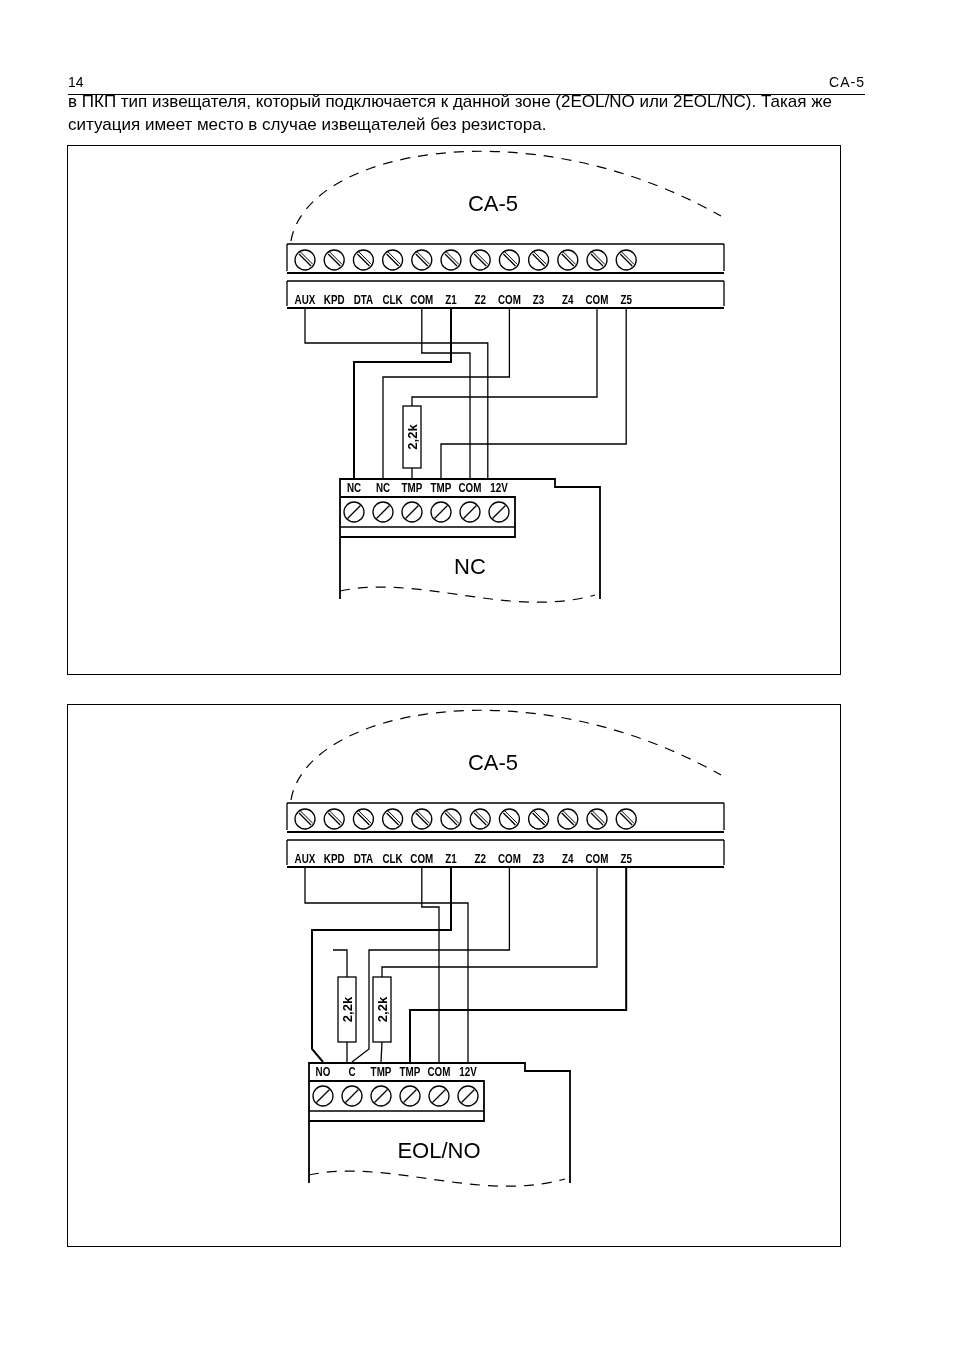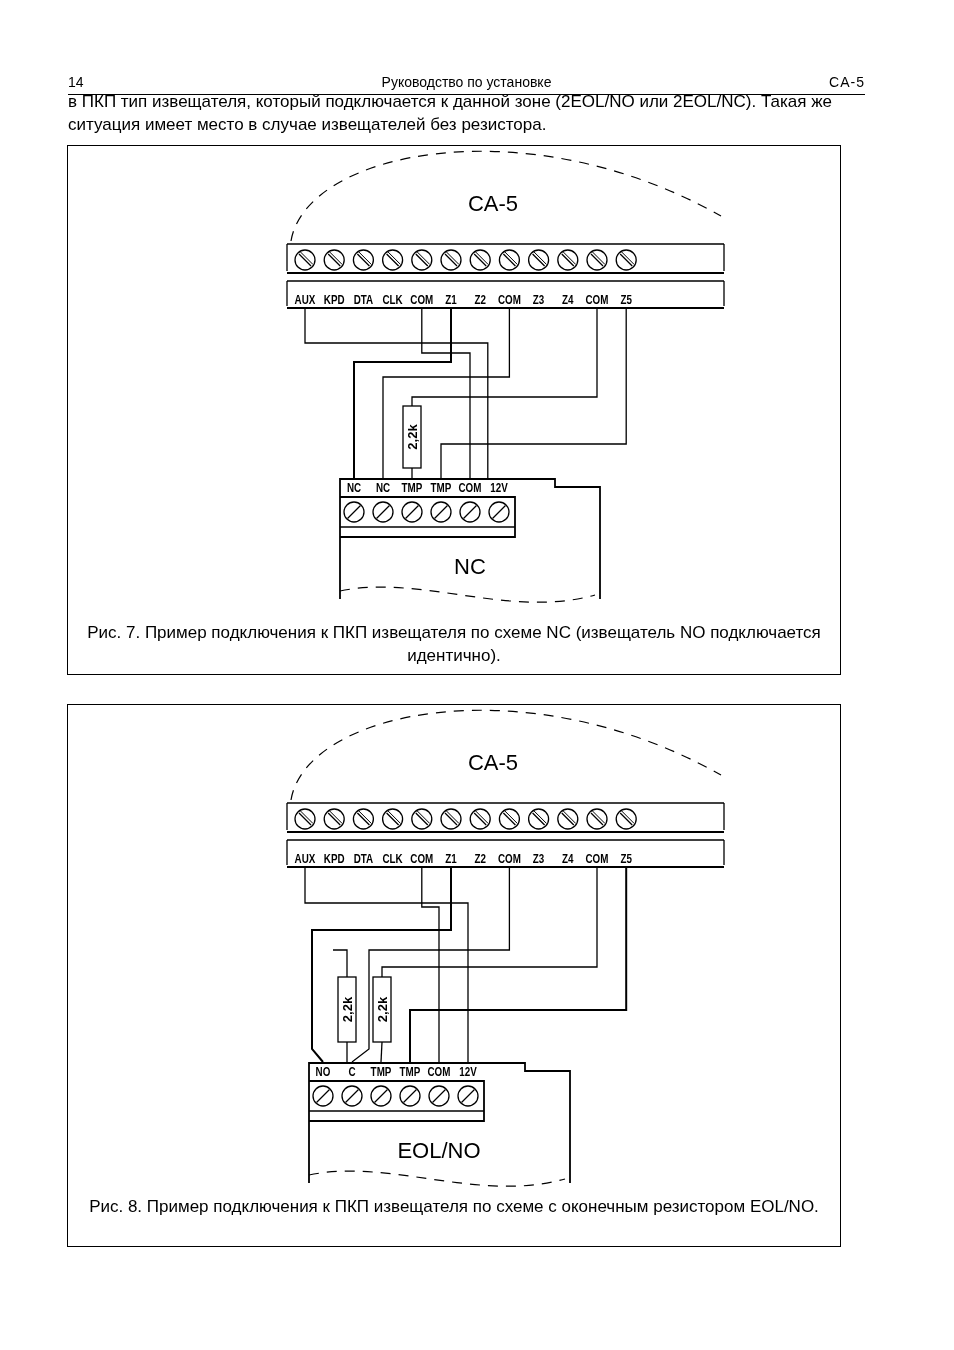--- a/index.html
+++ b/index.html
@@ -15,21 +15,20 @@
   .fig svg{position:absolute;left:0;top:0;}
   .cap{position:absolute;left:0;right:0;text-align:center;font-size:17px;line-height:23px;}
   #fig7 .cap{top:475px;}
   #fig8 .cap{top:490px;}
 </style>
 </head>
 <body>
 
 <div class="hdr">
   <span class="pg">14</span>
-  <span class="ttl">Руководство по установке</span>
   <span class="prod">CA-5</span>
 </div>
 
 <div class="para">в ПКП тип извещателя, который подключается к данной зоне (2EOL/NO или 2EOL/NC). Такая же ситуация имеет место в случае извещателей без резистора.</div>
 
 <div class="fig" id="fig7">
   <svg width="774" height="470">
       <path d="M 223 95 C 238 5, 458 -40, 653 70" fill="none" stroke="#000" stroke-width="1.2" stroke-dasharray="10,8"></path>
       <text x="425" y="65" font-size="22" text-anchor="middle" font-family="Liberation Sans, sans-serif">CA-5</text>
       <polyline points="219,98 656,98" fill="none" stroke="#000" stroke-width="1.3"></polyline>
@@ -114,21 +113,20 @@
       <polyline points="237,163 237,197 419.8,197 419.8,332" fill="none" stroke="#000" stroke-width="1.3"></polyline>
       <polyline points="353.8,163 353.8,207 402,207 402,332" fill="none" stroke="#000" stroke-width="1.3"></polyline>
       <polyline points="383,163 383,216 286,216 286,332" fill="none" stroke="#000" stroke-width="2"></polyline>
       <polyline points="441.4,163 441.4,231 315,231 315,332" fill="none" stroke="#000" stroke-width="1.3"></polyline>
       <polyline points="529,163 529,251 344,251 344,260" fill="none" stroke="#000" stroke-width="1.3"></polyline>
       <rect x="335" y="260" width="18" height="62" fill="#fff" stroke="#000" stroke-width="1.3"></rect>
       <text x="344" y="296" font-size="13" text-anchor="middle" font-family="Liberation Sans, sans-serif" font-weight="bold" transform="rotate(-90 344 291)">2,2k</text>
       <polyline points="344,322 344,332" fill="none" stroke="#000" stroke-width="1.3"></polyline>
       <polyline points="558.2,163 558.2,298 373,298 373,332" fill="none" stroke="#000" stroke-width="1.3"></polyline>
     </svg>
-  <div class="cap">Рис. 7. Пример подключения к ПКП извещателя по схеме NC (извещатель NO подключается идентично).</div>
 </div>
 
 <div class="fig" id="fig8">
   <svg width="774" height="485">
       <path d="M 223 95 C 238 5, 458 -40, 653 70" fill="none" stroke="#000" stroke-width="1.2" stroke-dasharray="10,8"></path>
       <text x="425" y="65" font-size="22" text-anchor="middle" font-family="Liberation Sans, sans-serif">CA-5</text>
       <polyline points="219,98 656,98" fill="none" stroke="#000" stroke-width="1.3"></polyline>
       <polyline points="219,98 219,125" fill="none" stroke="#000" stroke-width="1.3"></polyline>
       <polyline points="656,98 656,125" fill="none" stroke="#000" stroke-width="1.3"></polyline>
       <polyline points="219,127 656,127" fill="none" stroke="#000" stroke-width="2"></polyline>
@@ -214,14 +212,13 @@
       <polyline points="265,245 279,245 279,272" fill="none" stroke="#000" stroke-width="1.3"></polyline>
       <rect x="270" y="272" width="18" height="65" fill="#fff" stroke="#000" stroke-width="1.3"></rect>
       <text x="279" y="309.5" font-size="13" text-anchor="middle" font-family="Liberation Sans, sans-serif" font-weight="bold" transform="rotate(-90 279 304.5)">2,2k</text>
       <polyline points="279,337 279,344 279,357" fill="none" stroke="#000" stroke-width="1.3"></polyline>
       <polyline points="529,163 529,262 314,262 314,272" fill="none" stroke="#000" stroke-width="1.3"></polyline>
       <rect x="305" y="272" width="18" height="65" fill="#fff" stroke="#000" stroke-width="1.3"></rect>
       <text x="314" y="309.5" font-size="13" text-anchor="middle" font-family="Liberation Sans, sans-serif" font-weight="bold" transform="rotate(-90 314 304.5)">2,2k</text>
       <polyline points="314,337 313,357" fill="none" stroke="#000" stroke-width="1.3"></polyline>
       <polyline points="558.2,163 558.2,305 342,305 342,357" fill="none" stroke="#000" stroke-width="2"></polyline>
     </svg>
-  <div class="cap">Рис. 8. Пример подключения к ПКП извещателя по схеме с оконечным резистором EOL/NO.</div>
 </div>
 
 </body></html>

